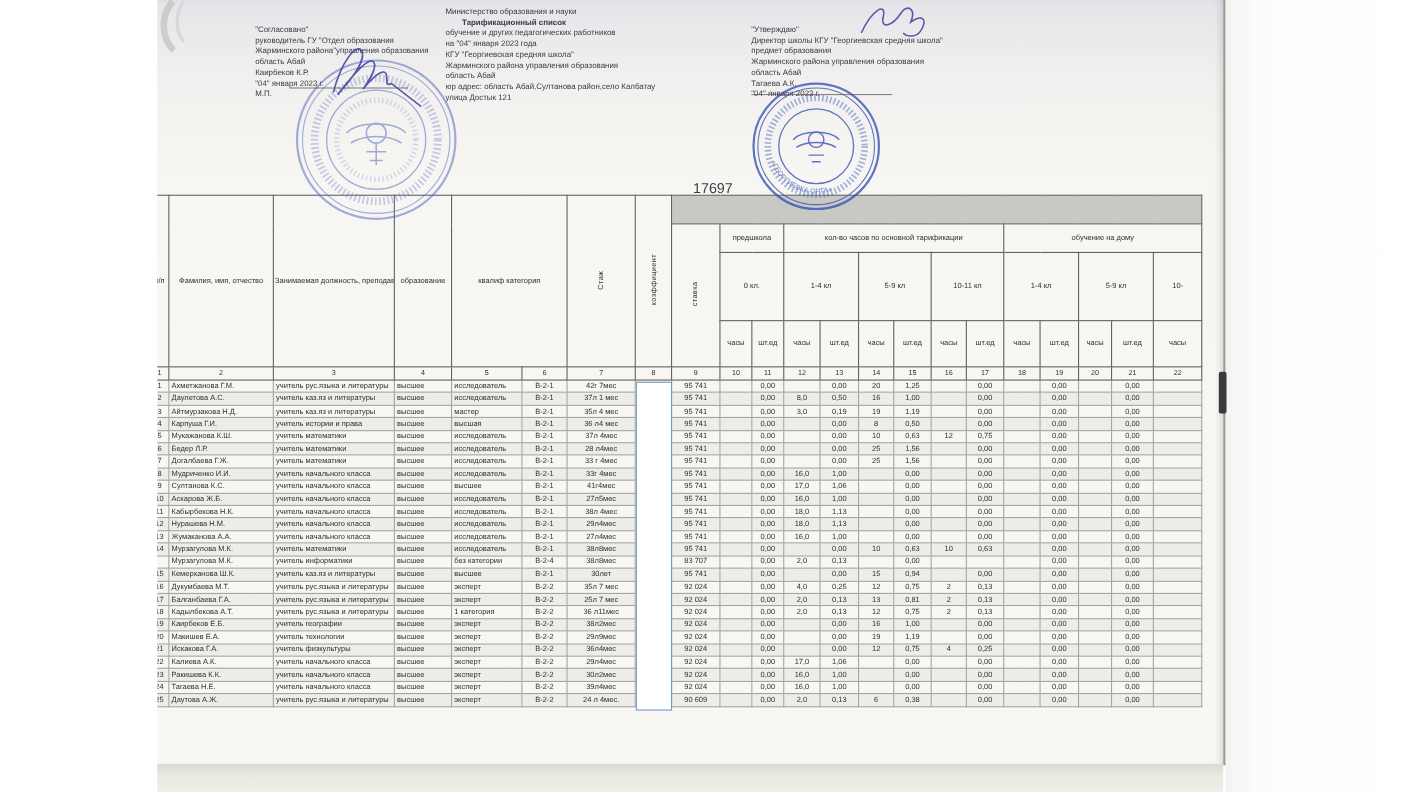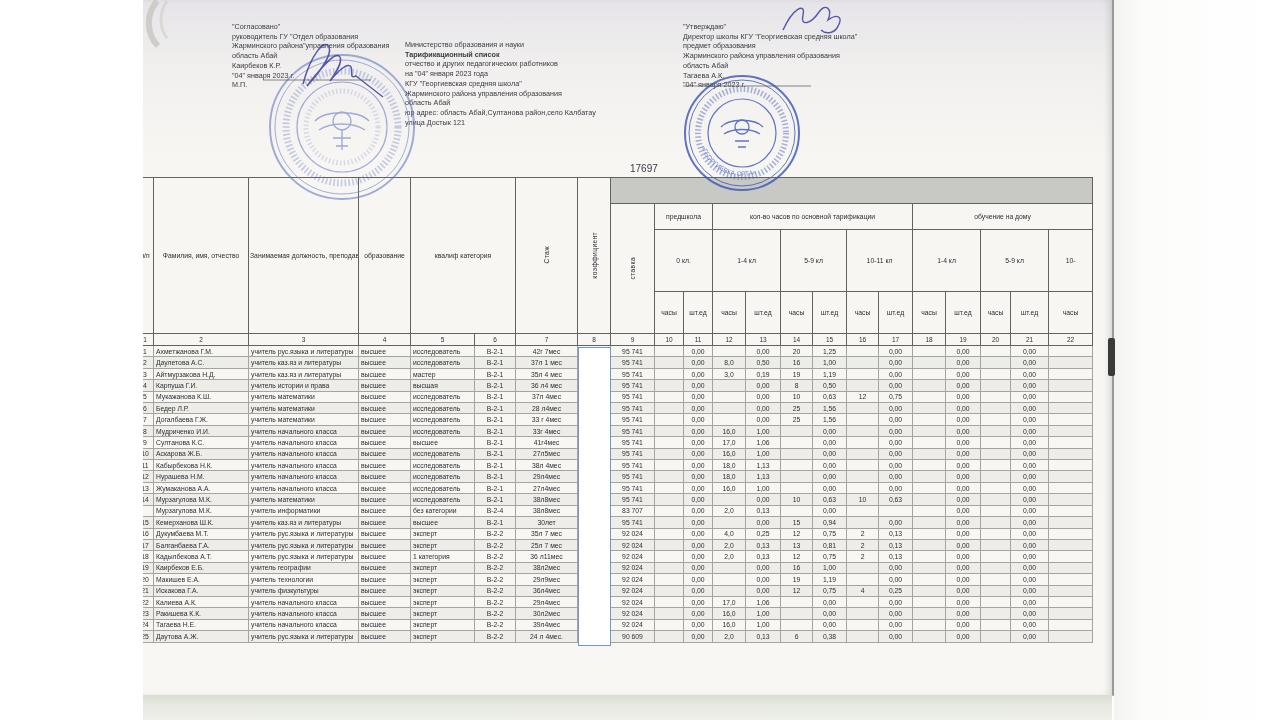--- a/index.html
+++ b/index.html
@@ -10,23 +10,23 @@
         border-right:2px solid #9a9a96;border-bottom:1px solid #c9cbc2;
         box-shadow:inset -5px 0 8px -4px rgba(0,0,0,.18);}
   .bottom-strip{position:absolute;left:143px;top:695px;width:969px;height:25px;
         background:linear-gradient(180deg,#d8dcd2 0,#e7eae1 40%,#eef0e9 100%);}
   .right-margin{position:absolute;left:1114px;top:0;width:166px;height:720px;
         background:linear-gradient(90deg,#f3f3f1 0,#fcfcfb 30px,#ffffff 100%);}
   .edge-tab{position:absolute;left:963px;top:338px;width:7px;height:38px;background:#3a3a3a;border-radius:2px;}
 
   .hblock{position:absolute;font-size:7.2px;line-height:9.7px;color:#3a3a42;width:230px;}
   .hblock .line{white-space:nowrap;}
-  .hblock-center .line:nth-child(2){font-weight:bold;}
-
-  .ref-num{position:absolute;left:487px;top:163px;font-size:10px;color:#3a3a42;}
+  .hblock-center .line:nth-child(2){font-weight:bold;margin-left:15px;}
+
+  .ref-num{position:absolute;left:487px;top:163px;font-size:13px;color:#3a3a42;}
 
   table.tarif{position:absolute;left:-7px;top:177px;width:951px;border-collapse:collapse;
         table-layout:fixed;font-size:6.8px;color:#33333a;}
   table.tarif th,table.tarif td{border:1px solid #97978f;padding:0 1px;overflow:hidden;
         white-space:nowrap;font-weight:normal;}
   table.tarif thead th{border-color:#63635e;color:#2f2f35;vertical-align:middle;text-align:center;}
   .r1{height:26px;} .r2{height:26px;} .r3{height:62px;} .r4{height:42px;} .r5{height:11px;}
   .band{background:#c8c8c5;}
   .wrap2{white-space:normal;line-height:8px;}
   .vert{writing-mode:vertical-rl;transform:rotate(180deg);display:inline-block;font-size:6.6px;letter-spacing:.4px;}
@@ -50,24 +50,24 @@
     <div class="hblock" style="left:89px;top:22px;">
       <div class="line">"Согласовано"</div>
       <div class="line">руководитель ГУ "Отдел образования</div>
       <div class="line">Жарминского района"управления образования</div>
       <div class="line">область Абай</div>
       <div class="line">Каирбеков К.Р.</div>
       <div class="line">"04"  января  2023 г.</div>
       <div class="line">М.П.</div>
     </div>
 
-    <div class="hblock hblock-center" style="left:262px;top:40px;width:260px;">
+    <div class="hblock hblock-center" style="left:262px;top:6px;width:260px;">
       <div class="line">Министерство образования и науки</div>
       <div class="line">Тарификационный список</div>
-      <div class="line">отчество и других педагогических работников</div>
+      <div class="line">обучение и других педагогических работников</div>
       <div class="line">на "04" января 2023 года</div>
       <div class="line">КГУ "Георгиевская средняя школа"</div>
       <div class="line">Жарминского района управления образования</div>
       <div class="line">область Абай</div>
       <div class="line">юр адрес: область Абай,Султанова район,село Калбатау</div>
       <div class="line">улица Достык 121</div>
     </div>
 
     <div class="hblock" style="left:540px;top:22px;width:250px;">
       <div class="line">"Утверждаю"</div>

